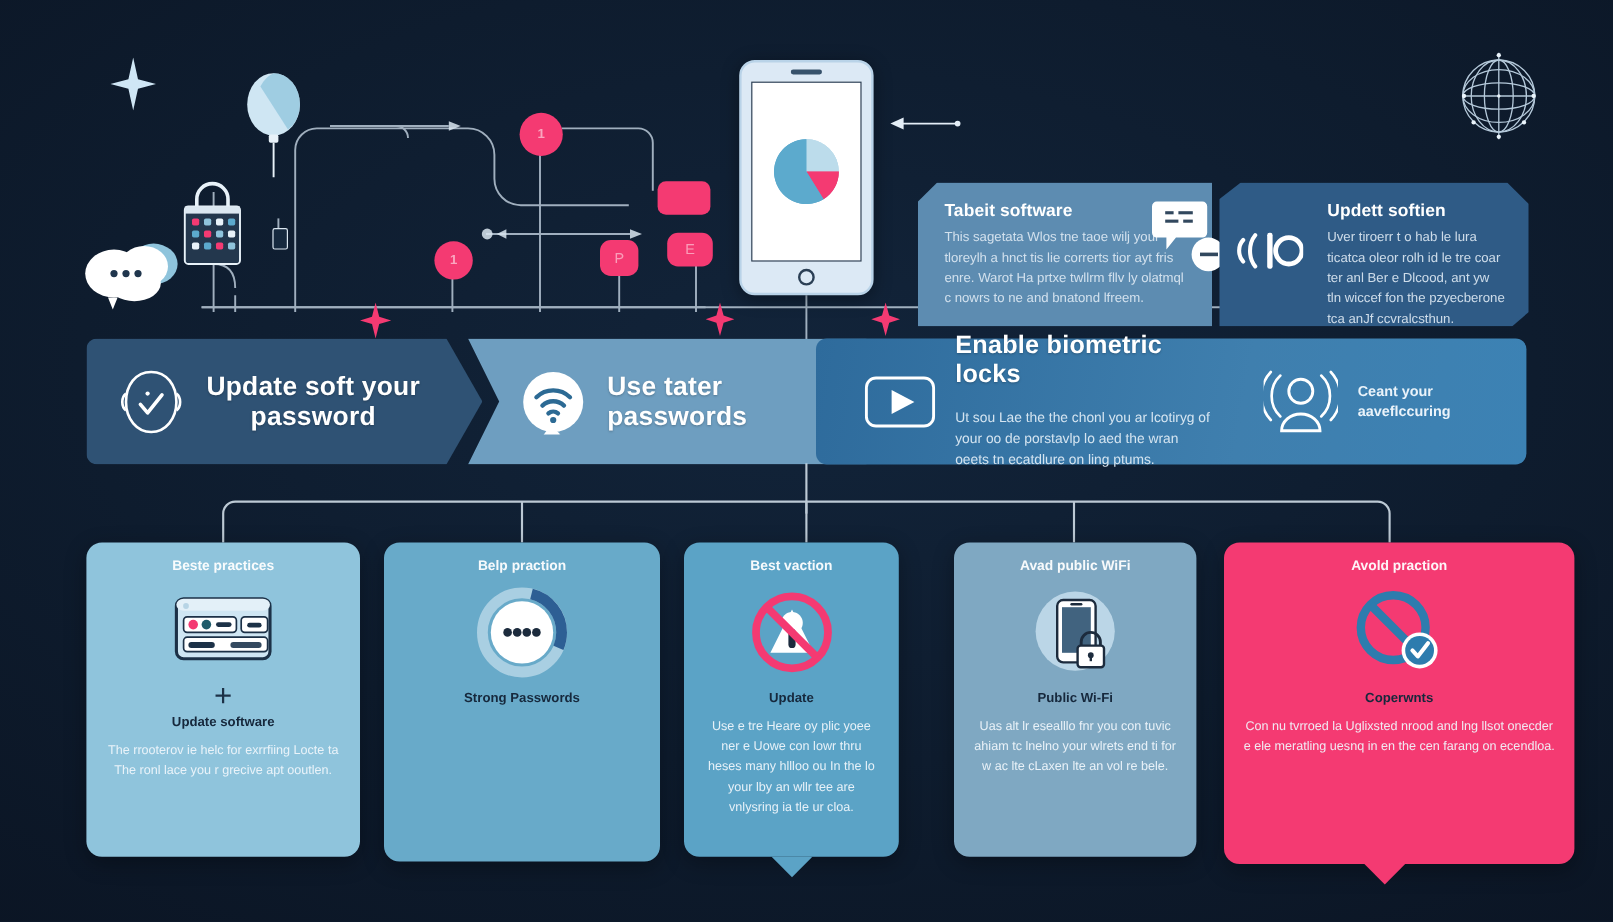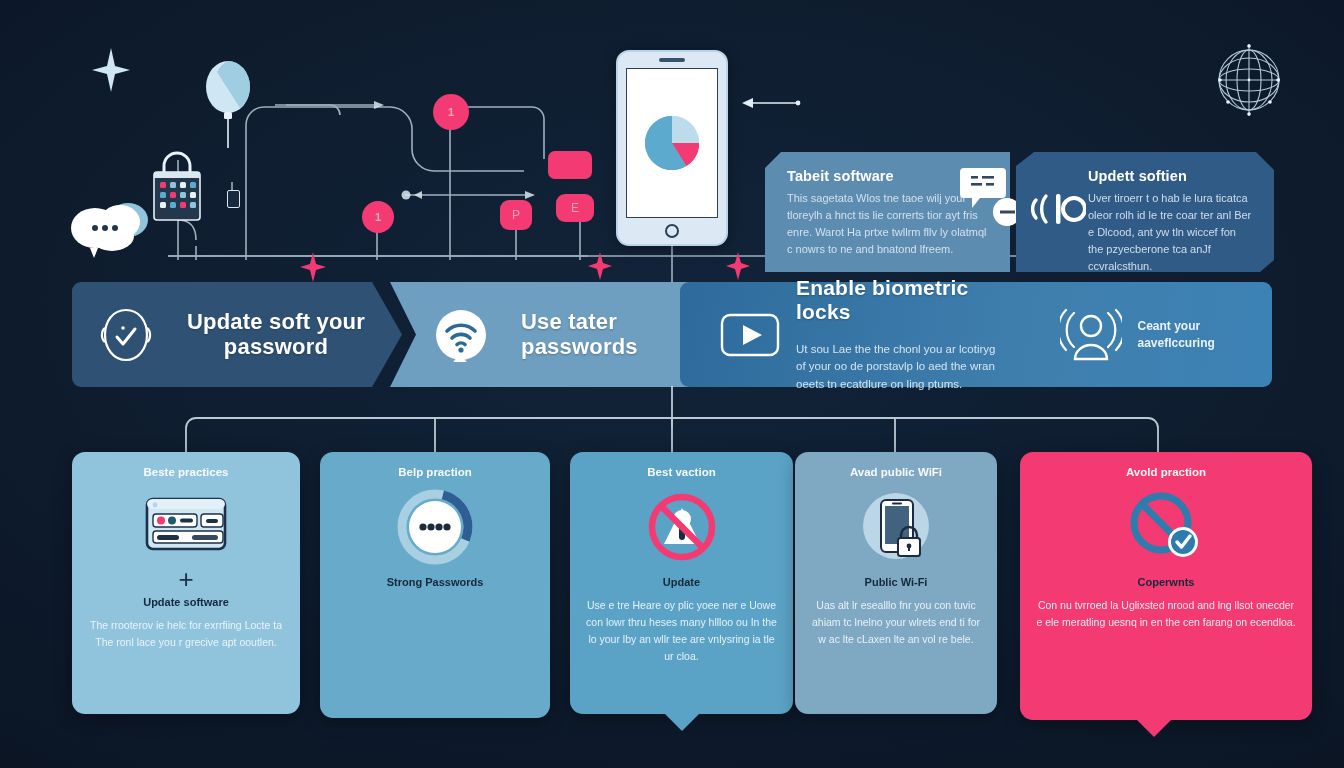--- a/index.html
+++ b/index.html
@@ -23,21 +23,21 @@
     color:rgba(255,255,255,.55); font-size:11px; font-weight:bold;
   }
   .pinkrect { position:absolute; background:#f43a72; border-radius:7px; }
   .pinkrect.sm { border-radius:9px; display:flex; align-items:center;
     justify-content:center; color:rgba(255,255,255,.5); font-size:12px; }
 
   
   .banner-row { position:absolute; left:72px; top:282px; width:1200px; height:105px; }
   .chev {
     position:absolute; top:0; height:105px;
-    display:flex; align-items:center; gap:33px; padding:0 22px 0 26px;
+    display:flex; align-items:center; gap:18px; padding:0 22px 0 26px;
   }
   .chev-1 {
     left:0; width:300px; background:#2f5274;
     border-radius:9px 0 0 9px;
     clip-path: polygon(0 0, calc(100% - 30px) 0, 100% 50%, calc(100% - 30px) 100%, 0 100%);
     width:330px;
     text-align:center;
   }
   .chev-2 {
     left:318px; width:340px; background:#6e9ec0;
@@ -66,21 +66,21 @@
     margin-bottom:6px; letter-spacing:.1px; }
   .callout-body { font-size:11px; color:#dfeaf4; line-height:1.55; opacity:.9; }
   .callout-a {
     left:765px; top:152px; width:245px; height:120px; background:#5d8cb1;
     clip-path: polygon(16px 0, 100% 0, 100% 100%, 0 100%, 0 16px);
   }
   .callout-b {
     left:1016px; top:152px; width:258px; height:120px; background:#2f5b86;
     clip-path: polygon(18px 0, calc(100% - 18px) 0, 100% 18px,
       100% calc(100% - 12px), calc(100% - 14px) 100%, 0 100%, 0 14px);
-    display:flex; gap:2px; align-items:flex-start; padding-left:14px;
+    display:flex; gap:20px; align-items:flex-start; padding-left:14px;
   }
 
   
   .tablet { position:absolute; left:616px; top:50px; width:112px; height:196px;
     background:#dce9f5; border-radius:13px; border:2px solid #b9d3e8;
     box-shadow:0 3px 14px rgba(0,0,0,.35); }
   .tablet-notch { position:absolute; left:50%; transform:translateX(-50%);
     top:6px; width:26px; height:4px; background:#37526b; border-radius:2px; }
   .tablet-screen { position:absolute; left:8px; top:16px; right:8px; bottom:26px;
     background:#ffffff; border:1.6px solid #2b3f55; }
@@ -386,21 +386,21 @@
           <circle cx="27" cy="39" r="3.6"></circle>
             <circle cx="35" cy="39" r="3.6"></circle>
           <circle cx="43" cy="39" r="3.6"></circle>
             <circle cx="51" cy="39" r="3.6"></circle>
         </g>
       </svg>
     </div>
     <div class="card-title">Strong Passwords</div>
   </div>
 
-  <div class="card" style="left:570px;width:223px;height:262px;background:#5ba3c6">
+  <div class="card" style="left:570px;width:179px;height:262px;background:#5ba3c6">
     <div class="card-kicker">Best vaction</div>
     <div class="card-icon">
       <svg style="width:78px;height:78px" viewBox="0 0 78 78">
         <path d="M39 20 L57 56 H21 Z" fill="#ffffff"></path>
         <circle cx="39" cy="31" r="9" fill="#ffffff"></circle>
         <rect x="36" y="36" width="6" height="16" rx="3" fill="#1c2b3d"></rect>
         <circle cx="39" cy="39" r="30" fill="none" stroke="#f43a72" stroke-width="6.5"></circle>
         <line x1="18" y1="18" x2="60" y2="60" stroke="#f43a72" stroke-width="6.5"></line>
       </svg>
     </div>

